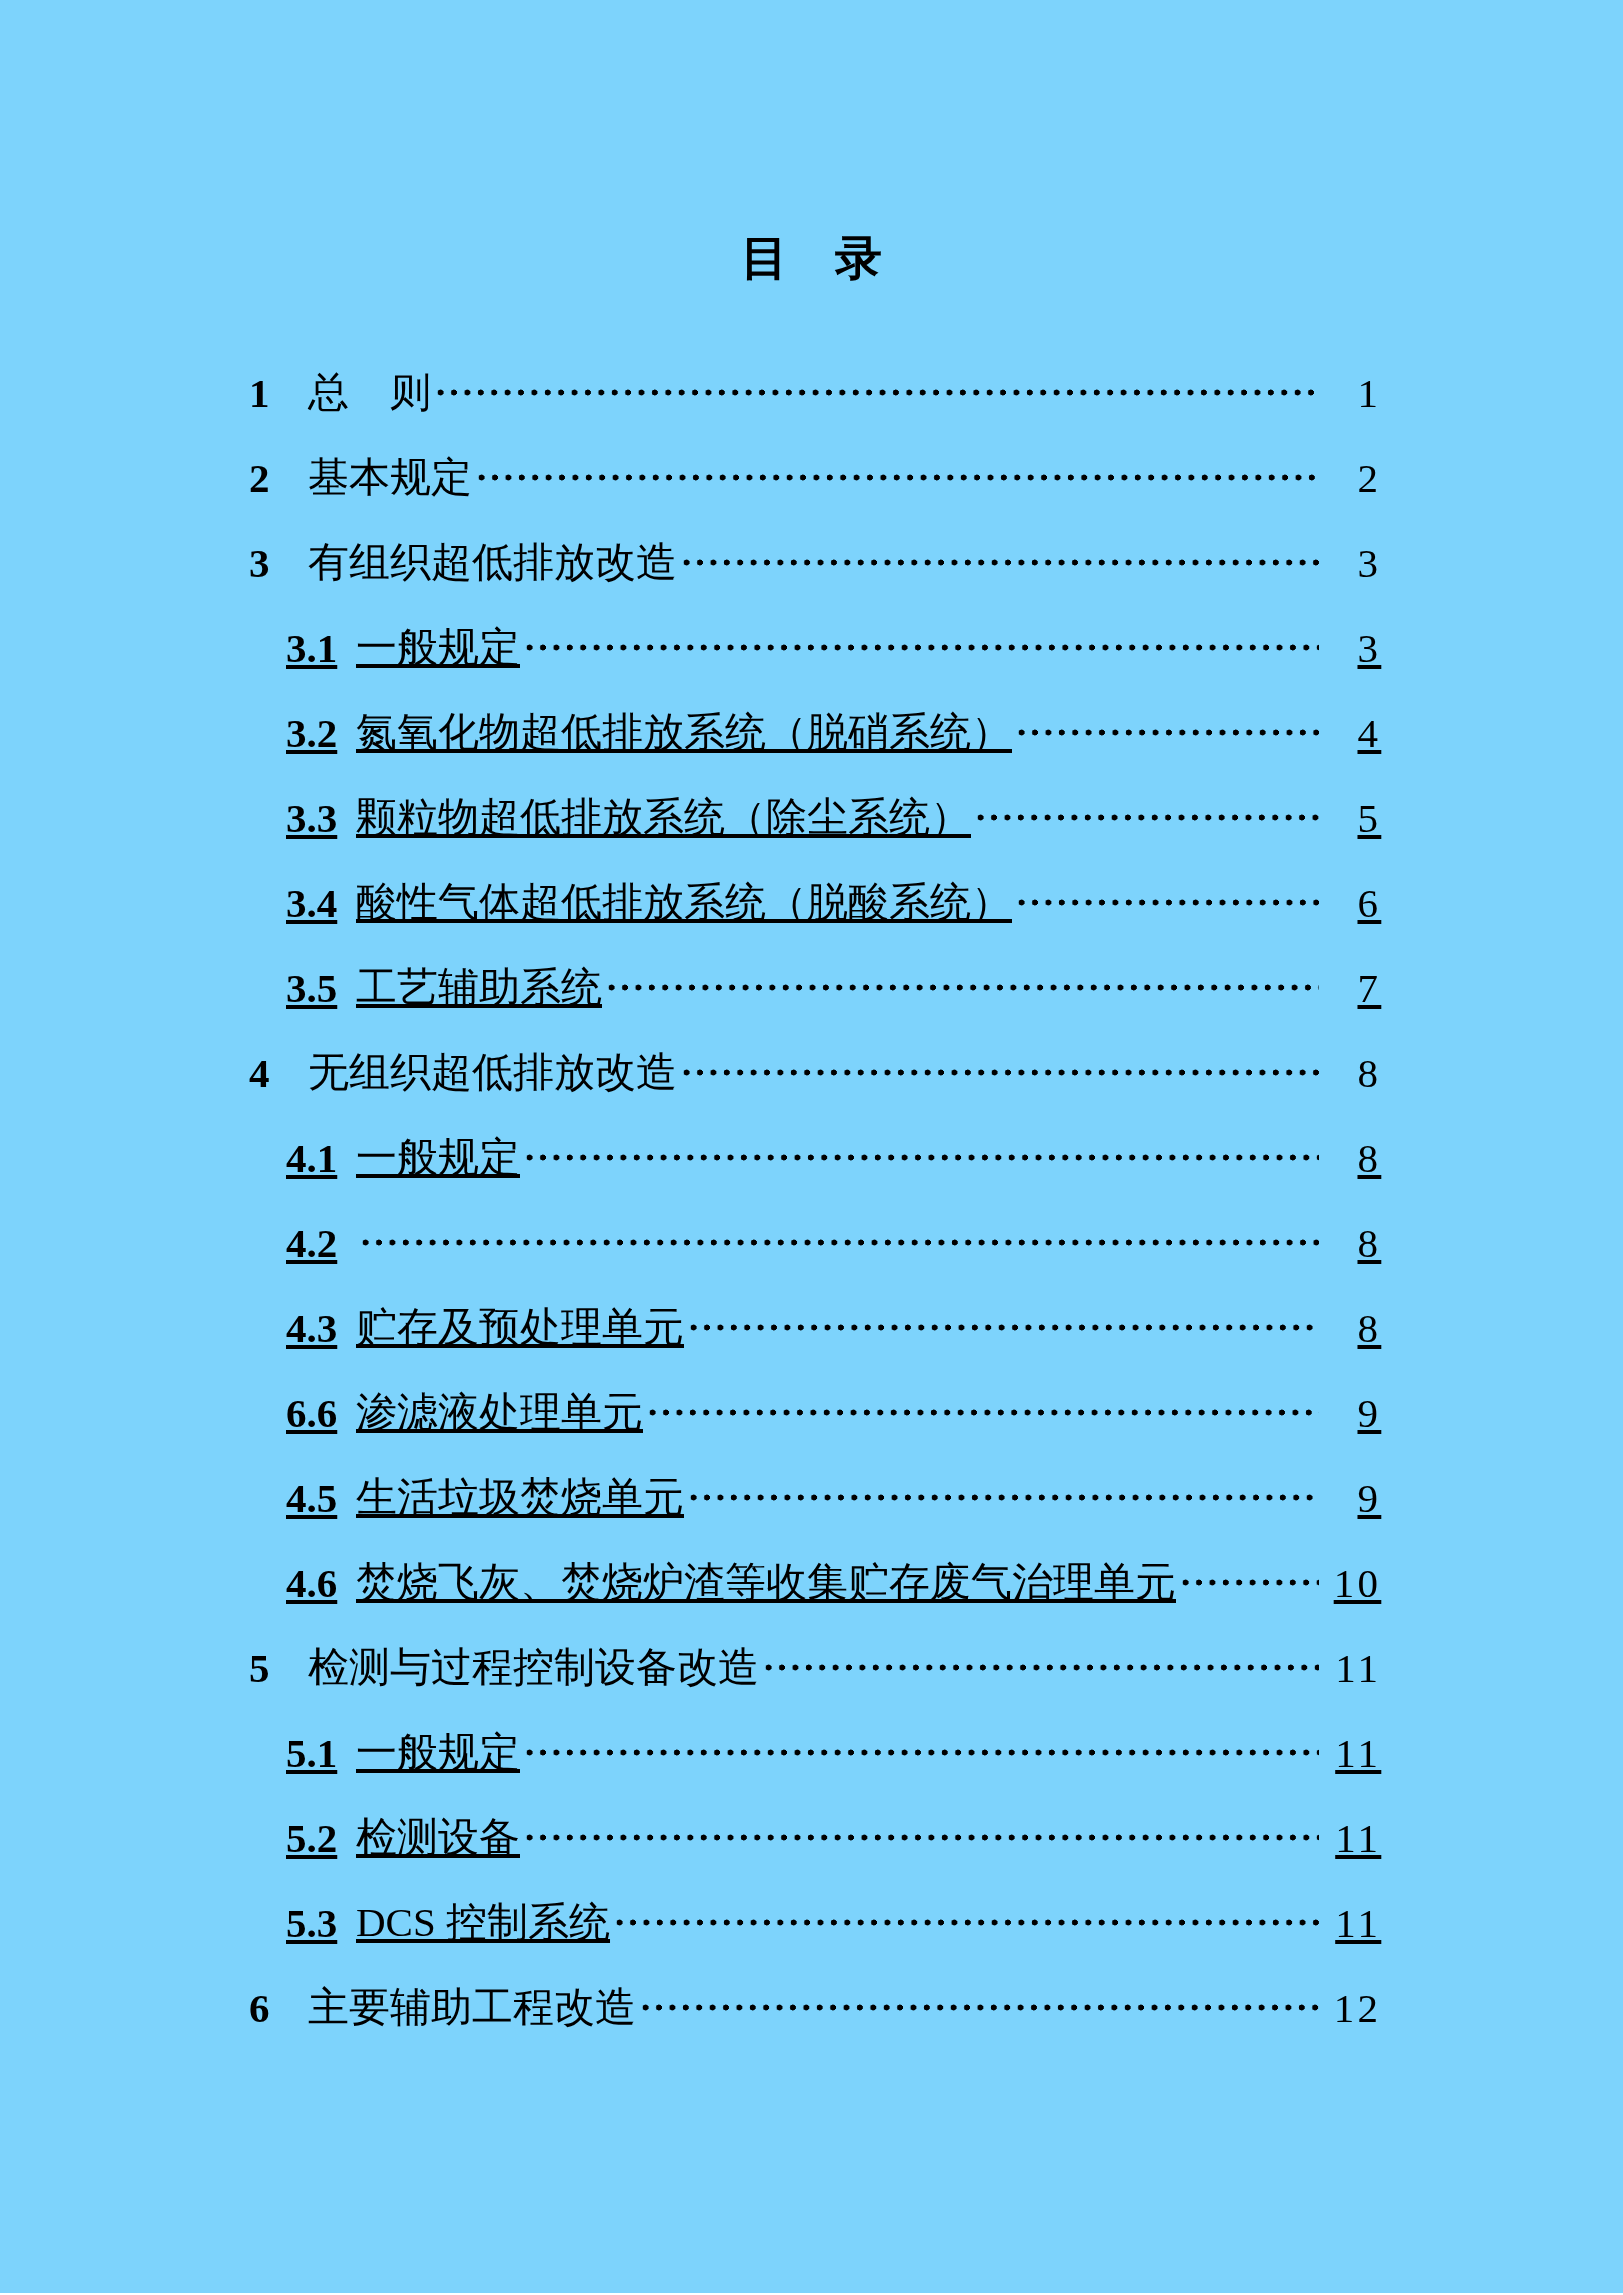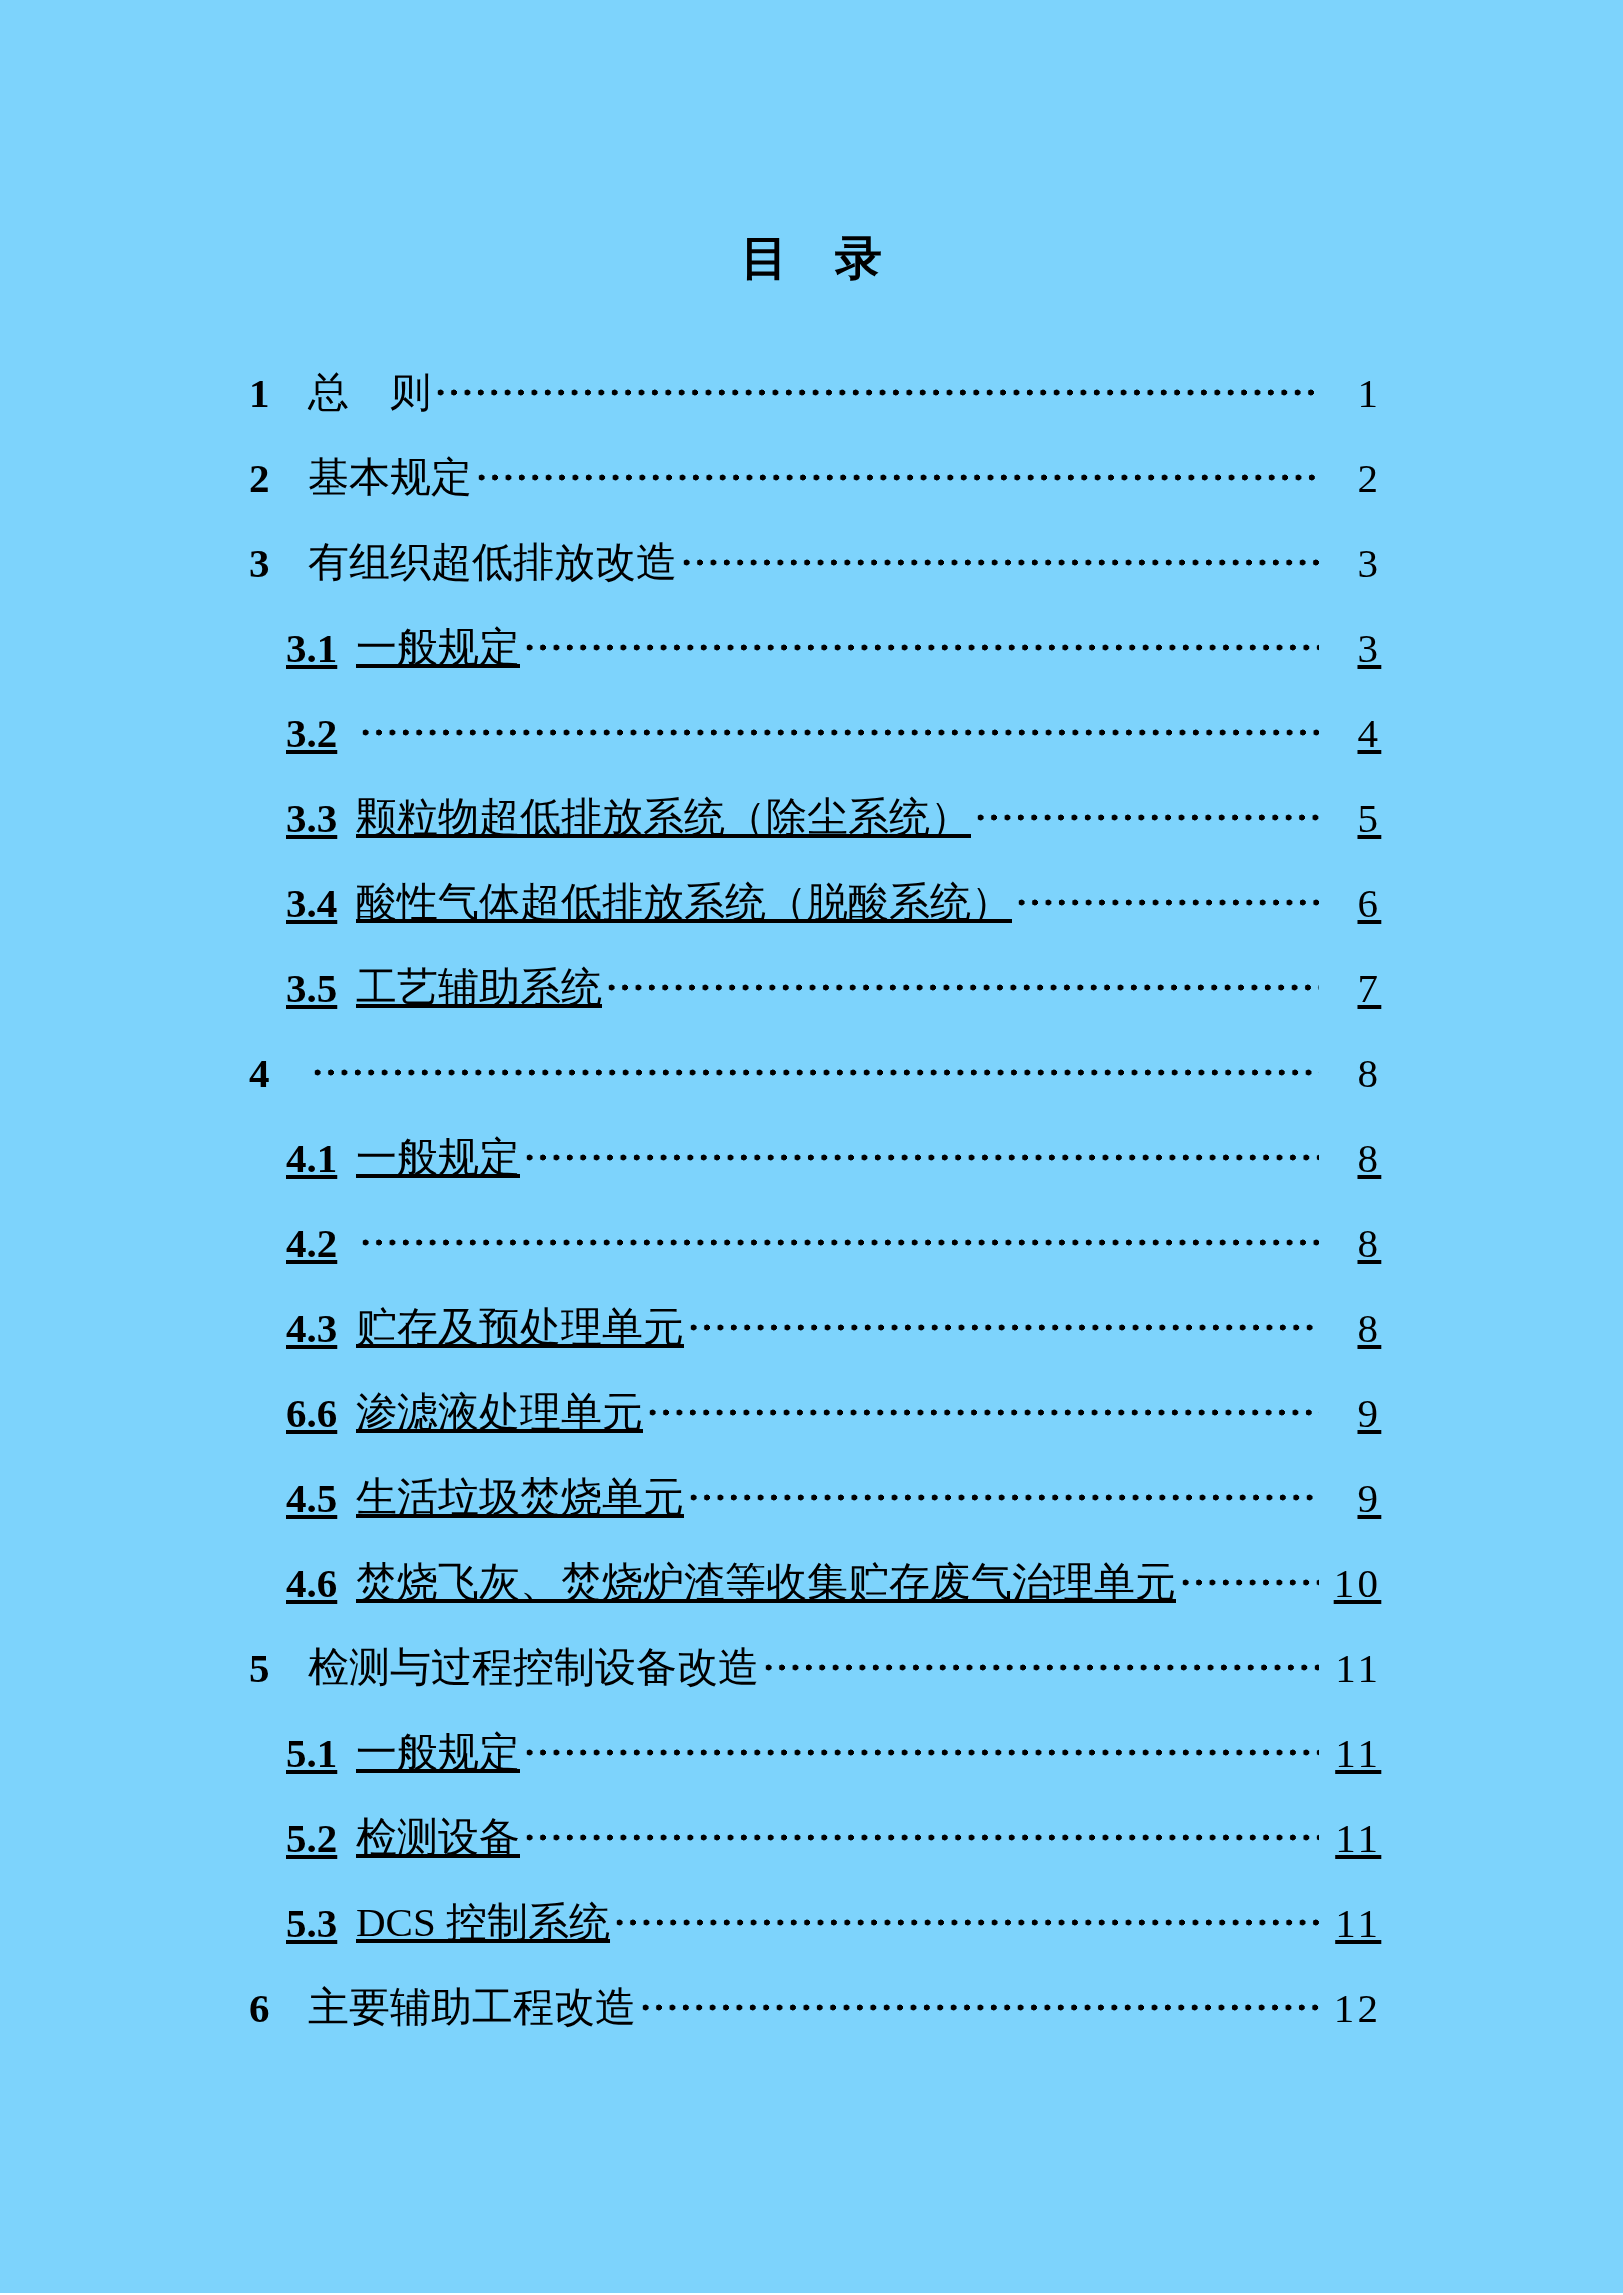--- a/index.html
+++ b/index.html
@@ -101,20 +101,21 @@
 
     <div class="toc-row level2">
       <span class="num">3.1</span>
       <span class="label">一般规定</span>
       <span class="leader"></span>
       <span class="pgnum">3</span>
     </div>
 
     <div class="toc-row level2">
       <span class="num">3.2</span>
+      <span class="label">氮氧化物超低排放系统（脱硝系统）</span>
       <span class="leader"></span>
       <span class="pgnum">4</span>
     </div>
 
     <div class="toc-row level2">
       <span class="num">3.3</span>
       <span class="label">颗粒物超低排放系统（除尘系统）</span>
       <span class="leader"></span>
       <span class="pgnum">5</span>
     </div>
@@ -128,20 +129,21 @@
 
     <div class="toc-row level2">
       <span class="num">3.5</span>
       <span class="label">工艺辅助系统</span>
       <span class="leader"></span>
       <span class="pgnum">7</span>
     </div>
 
     <div class="toc-row level1">
       <span class="num">4</span>
+      <span class="label">无组织超低排放改造</span>
       <span class="leader"></span>
       <span class="pgnum">8</span>
     </div>
 
     <div class="toc-row level2">
       <span class="num">4.1</span>
       <span class="label">一般规定</span>
       <span class="leader"></span>
       <span class="pgnum">8</span>
     </div>

